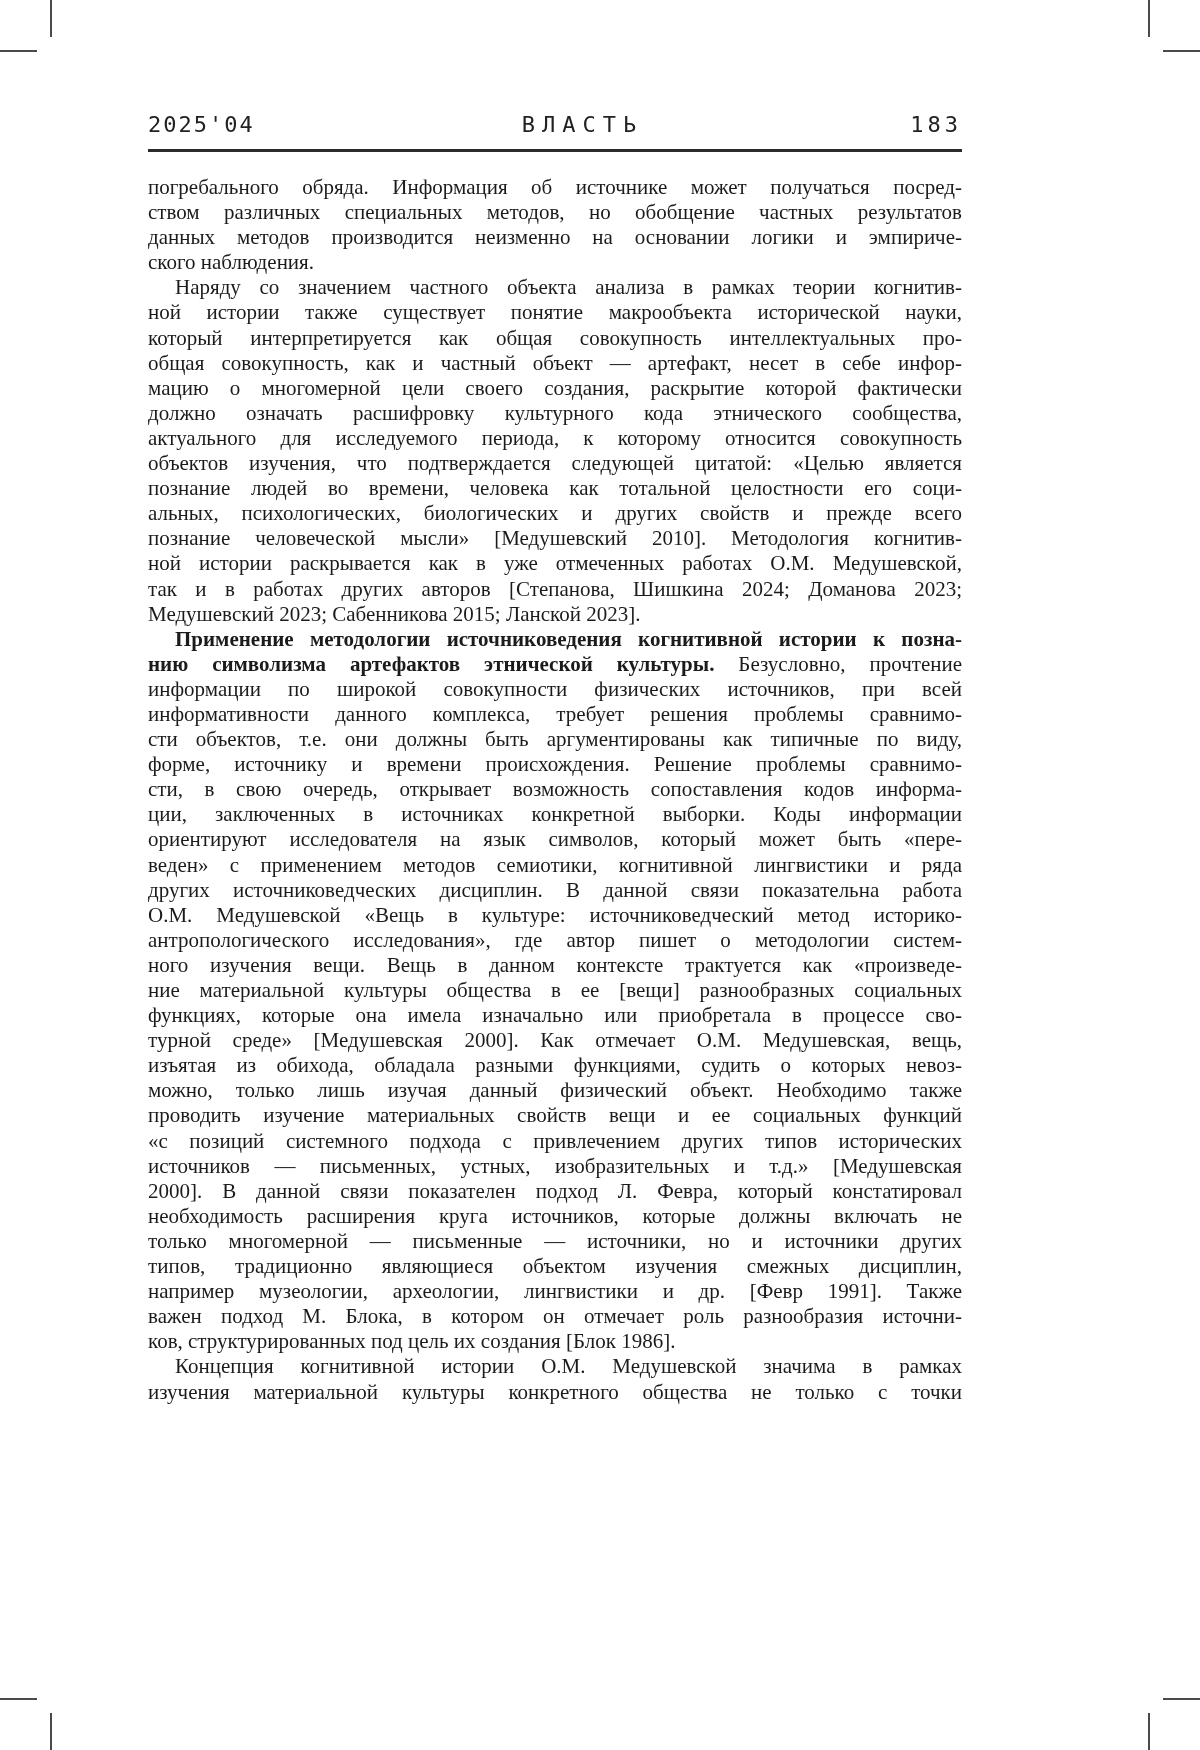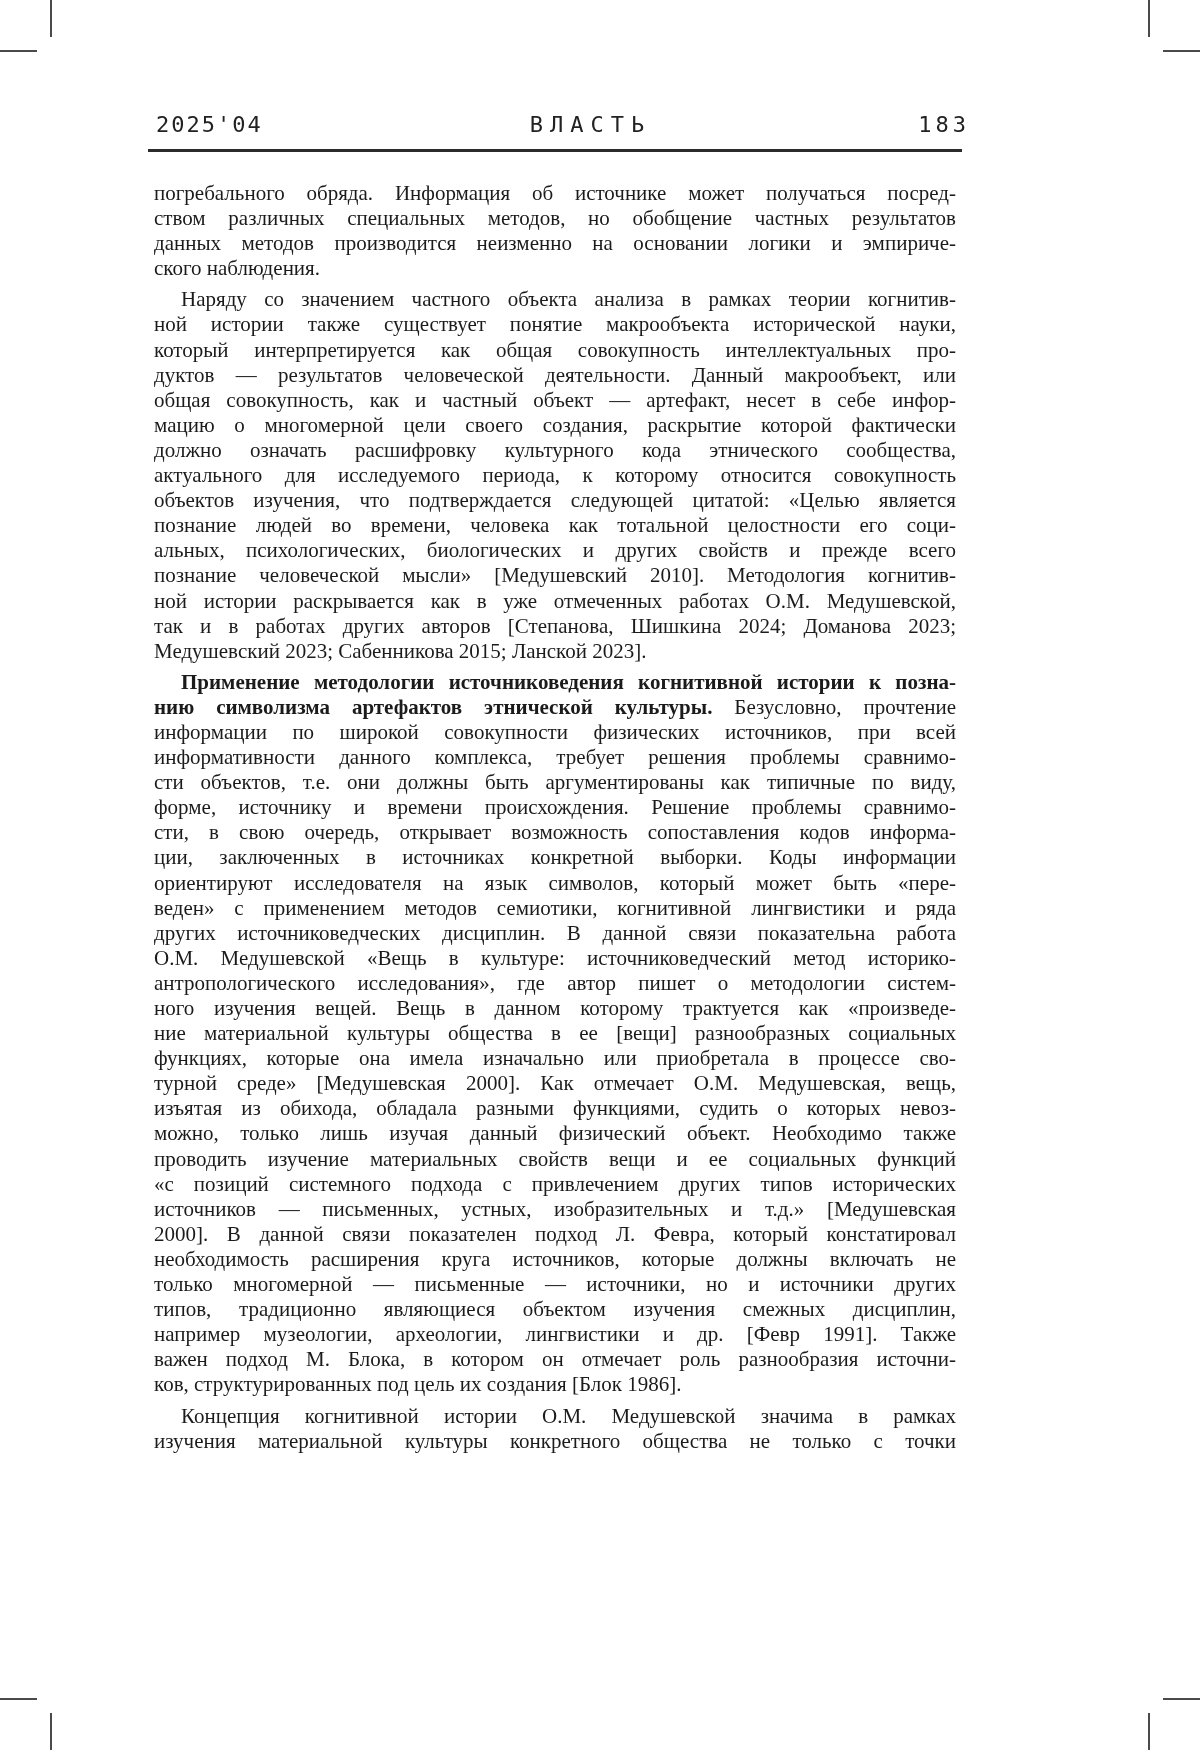--- a/index.html
+++ b/index.html
@@ -9,39 +9,39 @@
     font-family:"Liberation Serif", serif;
     color:#1b1b1b;
   }
   
   .mark { position:absolute; background:#4a4a4a; }
   .mark.v { width:2px; height:37px; }
   .mark.h { width:37px; height:2px; }
 
   
   .header {
-    position:absolute; left:156px; top:112px; width:814px;
+    position:absolute; left:148px; top:112px; width:814px;
     display:flex; justify-content:space-between; align-items:baseline;
     font-family:"DejaVu Sans Mono", monospace;
     font-size:22px; color:#222; font-weight:500;gap:32px;
   }
   .header .hl { letter-spacing:2px; }
   .header .hc { letter-spacing:7px; }
   .header .hr { letter-spacing:4px; }
   .rule {
     position:absolute; left:148px; top:149px; width:814px; height:3px;
     background:#2b2b2b;
   }
 
   
   .bodytext {
     position:absolute; left:148px; top:175px; width:814px;
     font-size:21px; line-height:25.1px; color:#1b1b1b;
   }
-  .para { margin:6px; }
+  .para { margin:0; }
   .line {
     text-align:justify;
     text-align-last:justify;
     white-space:normal;
   }
   .line.lastline { text-align-last:left; }
   .para.indent .line:first-child { text-indent:27px; }
   .bi { font-weight:bold; }
 </style>
 </head>
@@ -69,21 +69,20 @@
       <div class="para">
         <div class="line"><span>погребального обряда. Информация об источнике может получаться посред-</span></div>
         <div class="line"><span>ством различных специальных методов, но обобщение частных результатов</span></div>
         <div class="line"><span>данных методов производится неизменно на основании логики и эмпириче-</span></div>
         <div class="line lastline"><span>ского наблюдения.</span></div>
       </div>
       <div class="para indent">
         <div class="line"><span>Наряду со значением частного объекта анализа в рамках теории когнитив-</span></div>
         <div class="line"><span>ной истории также существует понятие макрообъекта исторической науки,</span></div>
         <div class="line"><span>который интерпретируется как общая совокупность интеллектуальных про-</span></div>
-        <div class="line"><span>дуктов — результатов человеческой деятельности. Данный макрообъект, или</span></div>
         <div class="line"><span>общая совокупность, как и частный объект — артефакт, несет в себе инфор-</span></div>
         <div class="line"><span>мацию о многомерной цели своего создания, раскрытие которой фактически</span></div>
         <div class="line"><span>должно означать расшифровку культурного кода этнического сообщества,</span></div>
         <div class="line"><span>актуального для исследуемого периода, к которому относится совокупность</span></div>
         <div class="line"><span>объектов изучения, что подтверждается следующей цитатой: «Целью является</span></div>
         <div class="line"><span>познание людей во времени, человека как тотальной целостности его соци-</span></div>
         <div class="line"><span>альных, психологических, биологических и других свойств и прежде всего</span></div>
         <div class="line"><span>познание человеческой мысли» [Медушевский 2010]. Методология когнитив-</span></div>
         <div class="line"><span>ной истории раскрывается как в уже отмеченных работах О.М. Медушевской,</span></div>
         <div class="line"><span>так и в работах других авторов [Степанова, Шишкина 2024; Доманова 2023;</span></div>
@@ -96,21 +95,21 @@
         <div class="line"><span>информативности данного комплекса, требует решения проблемы сравнимо-</span></div>
         <div class="line"><span>сти объектов, т.е. они должны быть аргументированы как типичные по виду,</span></div>
         <div class="line"><span>форме, источнику и времени происхождения. Решение проблемы сравнимо-</span></div>
         <div class="line"><span>сти, в свою очередь, открывает возможность сопоставления кодов информа-</span></div>
         <div class="line"><span>ции, заключенных в источниках конкретной выборки. Коды информации</span></div>
         <div class="line"><span>ориентируют исследователя на язык символов, который может быть «пере-</span></div>
         <div class="line"><span>веден» с применением методов семиотики, когнитивной лингвистики и ряда</span></div>
         <div class="line"><span>других источниковедческих дисциплин. В данной связи показательна работа</span></div>
         <div class="line"><span>О.М. Медушевской «Вещь в культуре: источниковедческий метод историко-</span></div>
         <div class="line"><span>антропологического исследования», где автор пишет о методологии систем-</span></div>
-        <div class="line"><span>ного изучения вещей. Вещь в данном которому трактуется как «произведе-</span></div>
+        <div class="line"><span>ного изучения вещи. Вещь в данном контексте трактуется как «произведе-</span></div>
         <div class="line"><span>ние материальной культуры общества в ее [вещи] разнообразных социальных</span></div>
         <div class="line"><span>функциях, которые она имела изначально или приобретала в процессе сво-</span></div>
         <div class="line"><span>турной среде» [Медушевская 2000]. Как отмечает О.М. Медушевская, вещь,</span></div>
         <div class="line"><span>изъятая из обихода, обладала разными функциями, судить о которых невоз-</span></div>
         <div class="line"><span>можно, только лишь изучая данный физический объект. Необходимо также</span></div>
         <div class="line"><span>проводить изучение материальных свойств вещи и ее социальных функций</span></div>
         <div class="line"><span>«с позиций системного подхода с привлечением других типов исторических</span></div>
         <div class="line"><span>источников — письменных, устных, изобразительных и т.д.» [Медушевская</span></div>
         <div class="line"><span>2000]. В данной связи показателен подход Л. Февра, который констатировал</span></div>
         <div class="line"><span>необходимость расширения круга источников, которые должны включать не</span></div>

